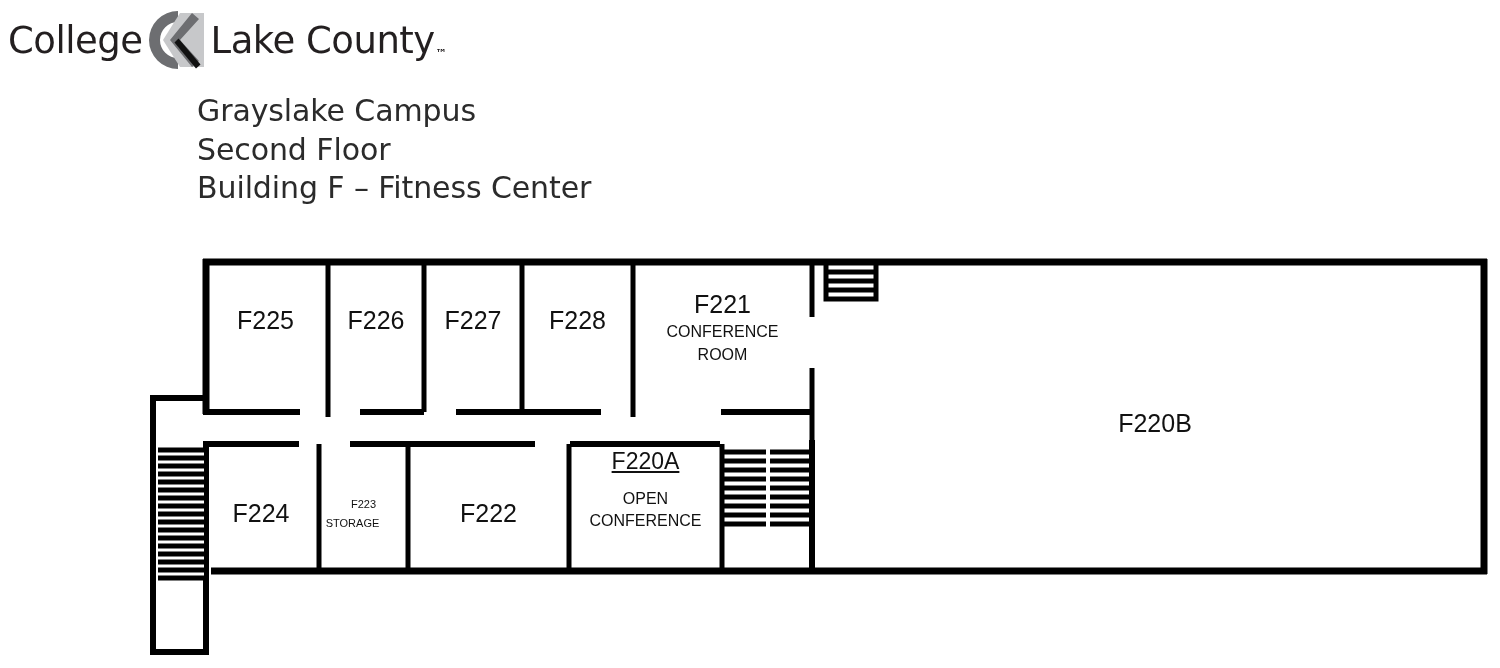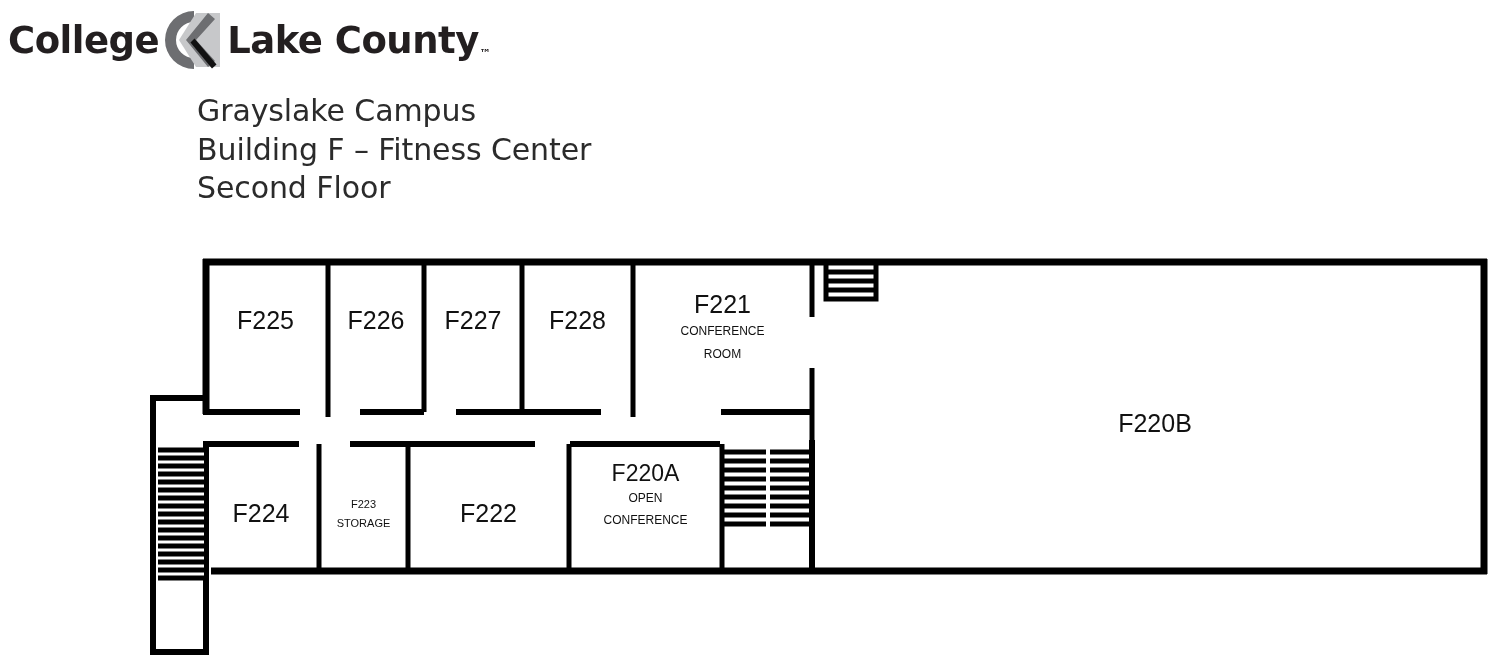--- a/index.html
+++ b/index.html
@@ -28,21 +28,21 @@
     position: absolute;
     left: 8px;
     top: 10px;
     height: 60px;
     display: flex;
     align-items: center;
   }
   .logo-word {
     font-family: "DejaVu Sans", sans-serif;
     font-size: 37px;
-    font-weight: bold;
+    font-weight: normal;
     color: #231f20;
     letter-spacing: -0.5px;
     line-height: 1;
     white-space: nowrap;
   }
   #logo-mark {
     width: 62px;
     height: 62px;
     position: relative;
     margin: 0 2px 0 4px;
@@ -84,21 +84,21 @@
   .room-label {
     position: absolute;
     text-align: center;
     color: #111111;
     font-family: "Liberation Sans", sans-serif;
     white-space: nowrap;
     pointer-events: none;
   }
   .rl-big  { font-size: 25px; line-height: 27px; }
   .rl-mid  { font-size: 23px; line-height: 25px; }
-  .rl-sub  { font-size: 12px; line-height: 19px; }
+  .rl-sub  { font-size: 16px; line-height: 19px; }
   .rl-small{ font-size: 11px; line-height: 18px; }
 </style>
 </head>
 <body>
 
 <div id="header">
 
   <div id="logo-block">
     <span class="logo-word">College</span>
 
@@ -116,22 +116,22 @@
         <path d="M31.5 29.5 L53.5 55.5 L49 59.5 L27.5 33.5 Z" fill="#111111"></path>
       </svg>
     </span>
 
     <span class="logo-word">Lake County</span>
     <span class="tm">™</span>
   </div>
 
   <div id="title-block">
     <div class="title-line">Grayslake Campus</div>
+    <div class="title-line">Second Floor</div>
     <div class="title-line">Building F – Fitness Center</div>
-    <div class="title-line">Second Floor</div>
   </div>
 </div>
 
 <div id="plan">
   <svg width="1500" height="668" viewBox="0 0 1500 668">
     <g stroke="#000000" stroke-linecap="butt" fill="none">
 
       <line x1="203" y1="262" x2="1487" y2="262" stroke-width="7"></line>
 
       <line x1="1484" y1="259" x2="1484" y2="574" stroke-width="7"></line>
@@ -231,20 +231,20 @@
 
   <div class="room-label rl-big" style="left:633px; top:291px; width:179px;">F221</div>
   <div class="room-label rl-sub" style="left:633px; top:322px; width:179px;">CONFERENCE</div>
   <div class="room-label rl-sub" style="left:633px; top:345px; width:179px;">ROOM</div>
 
   <div class="room-label rl-big" style="left:1055px; top:410px; width:200px;">F220B</div>
 
   <div class="room-label rl-big" style="left:203px; top:500px; width:116px;">F224</div>
 
   <div class="room-label rl-small" style="left:319px; top:495px; width:89px;">F223</div>
-  <div class="room-label rl-small" style="left:319px; top:514px; width:89px;">STORAGE</div>
+  <div class="room-label rl-small" style="left:308px; top:514px; width:89px;">STORAGE</div>
 
   <div class="room-label rl-big" style="left:408px; top:500px; width:161px;">F222</div>
 
-  <div class="room-label rl-mid" style="left:569px; top:461px; width:153px;">F220A</div>
+  <div class="room-label rl-mid" style="left:569px; top:449px; width:153px;text-decoration:underline;">F220A</div>
   <div class="room-label rl-sub" style="left:569px; top:489px; width:153px;">OPEN</div>
   <div class="room-label rl-sub" style="left:569px; top:511px; width:153px;">CONFERENCE</div>
 </div>
 
 </body></html>

